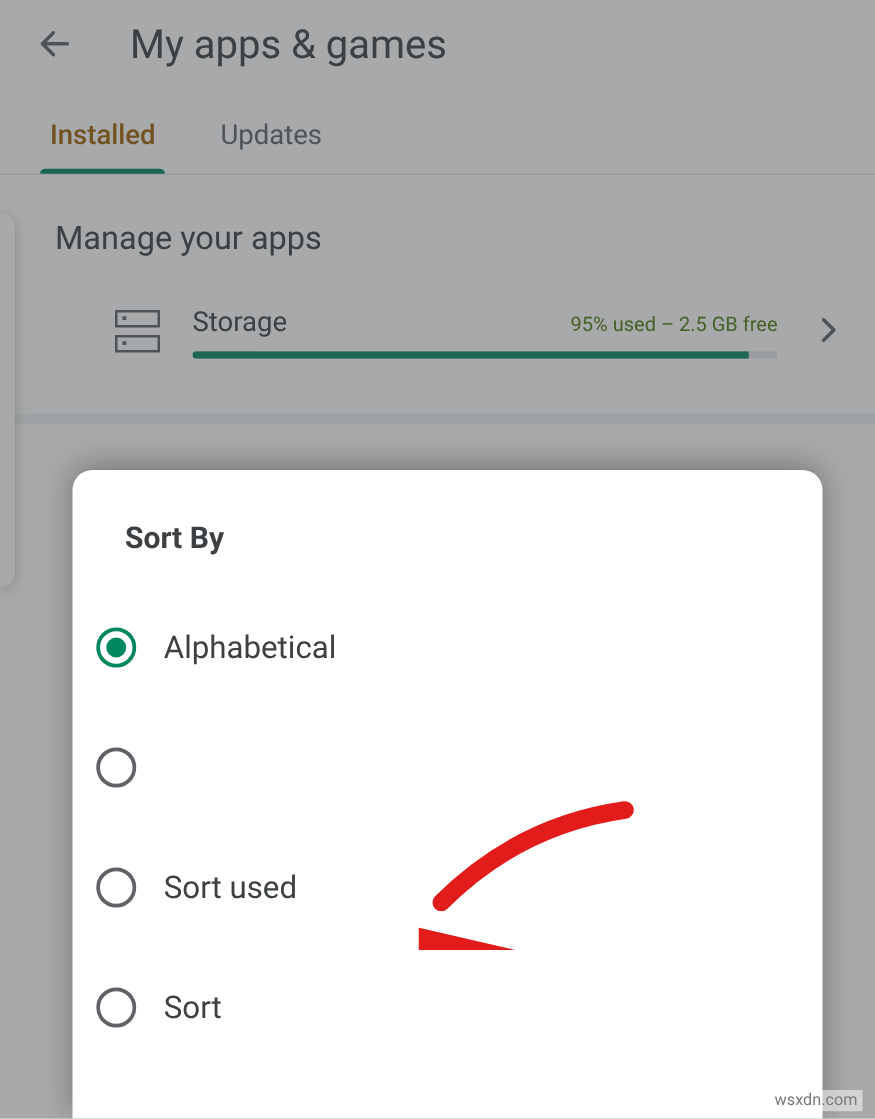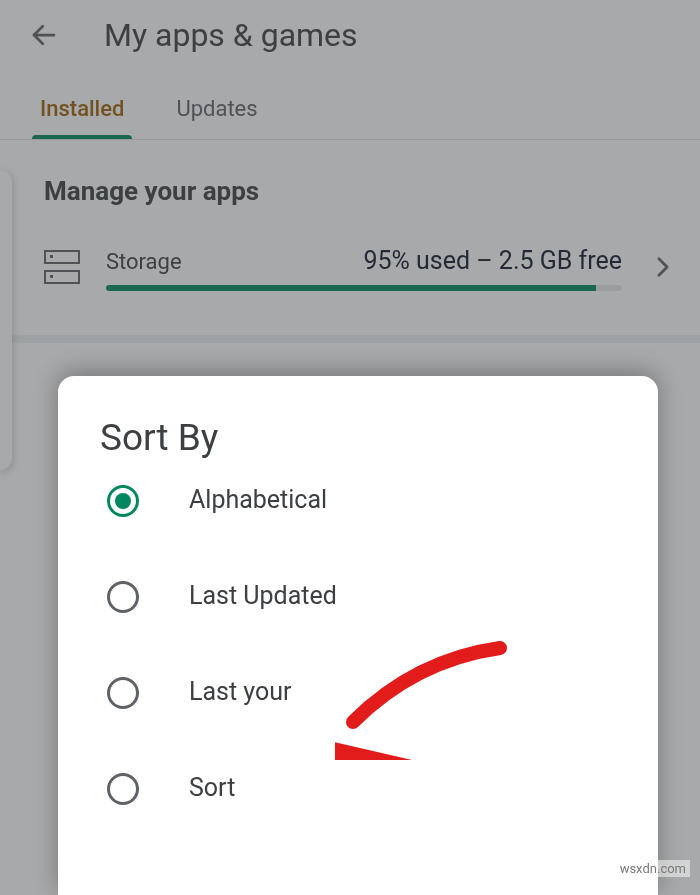--- a/index.html
+++ b/index.html
@@ -61,27 +61,28 @@
     position: absolute;
     left: -2px; right: -2px; bottom: 0;
     height: 4px;
     background: #01875f;
     border-radius: 4px 4px 0 0;
   }
   .section-title {
     font-size: 26px;
     color: #3c4043;
     padding: 36px 44px 16px 44px;
-    font-weight: 700;
+    font-weight: 400;
   }
   .storage-row {
     display: flex;
     align-items: center;
     padding: 24px 30px 24px 44px;
     gap: 24px;
+    margin-left: 48px;
   }
   .storage-icon {
     width: 38px;
     height: 38px;
     flex-shrink: 0;
   }
   .storage-icon .bar {
     border: 2.5px solid #5f6368;
     height: 14px;
     width: 36px;
@@ -95,21 +96,21 @@
     left: 4px; top: 3px;
   }
   .storage-body { flex: 1; }
   .storage-line1 {
     display: flex;
     justify-content: space-between;
     align-items: baseline;
     margin-bottom: 10px;
   }
   .storage-label { font-size: 22px; color: #3c4043; }
-  .storage-info  { font-size: 25px; color: #0f172a; }
+  .storage-info  { font-size: 16px; color: #4d7c0f; }
   .progress {
     height: 6px;
     background: #e8eaed;
     border-radius: 3px;
     overflow: hidden;
   }
   .progress-fill {
     height: 100%;
     width: 95%;
     background: #01875f;
@@ -144,31 +145,31 @@
     position: absolute;
     left: 58px; right: 42px;
     top: 376px;
     bottom: 0;
     background: #fff;
     border-radius: 16px 16px 0 0;
     padding: 40px 0 20px 0;
     box-shadow: 0 -4px 24px rgba(0,0,0,0.3);
   }
   .dialog-title {
-    font-size: 37px;
-    font-weight: 400;
+    font-size: 24px;
+    font-weight: 700;
     color: #3c4043;
     padding: 0 0 26px 42px;
   }
   .option {
     display: flex;
-    align-items: flex-start;
+    align-items: center;
     height: 96px;
-    padding-left: 49px;
-    gap: 50px;
+    padding-left: 19px;
+    gap: 22px;
   }
   .radio {
     width: 32px; height: 32px;
     border: 3px solid #5f6368;
     border-radius: 50%;
     position: relative;
     flex-shrink: 0;
   }
   .radio.selected {
     border-color: #01875f;
@@ -187,21 +188,21 @@
   
   .arrow {
     position: absolute;
     left: 335px;
     top: 640px;
     pointer-events: none;
   }
   .watermark {
     position: absolute;
     right: 10px;
-    bottom: 18px;
+    bottom: 6px;
     font-size: 13px;
     color: #7a7a7a;
     background: rgba(255,255,255,0.5);
     padding: 1px 4px;
   }
 </style>
 </head>
 <body>
 
 <div class="screen">
@@ -256,25 +257,24 @@
 
   <div class="dialog">
     <div class="dialog-title">Sort By</div>
 
     <div class="option">
       <div class="radio selected"></div>
       <div class="option-label">Alphabetical</div>
     </div>
     <div class="option">
       <div class="radio"></div>
-      <div class="option-label">Last Updated</div>
     </div>
     <div class="option">
       <div class="radio"></div>
-      <div class="option-label">Last your</div>
+      <div class="option-label">Sort used</div>
     </div>
     <div class="option">
       <div class="radio"></div>
       <div class="option-label">Sort</div>
     </div>
   </div>
 
   <svg class="arrow" width="180" height="120" viewBox="0 0 180 120">
     <defs>
       <marker id="ah" markerWidth="18" markerHeight="16" refX="3" refY="8" orient="auto">

